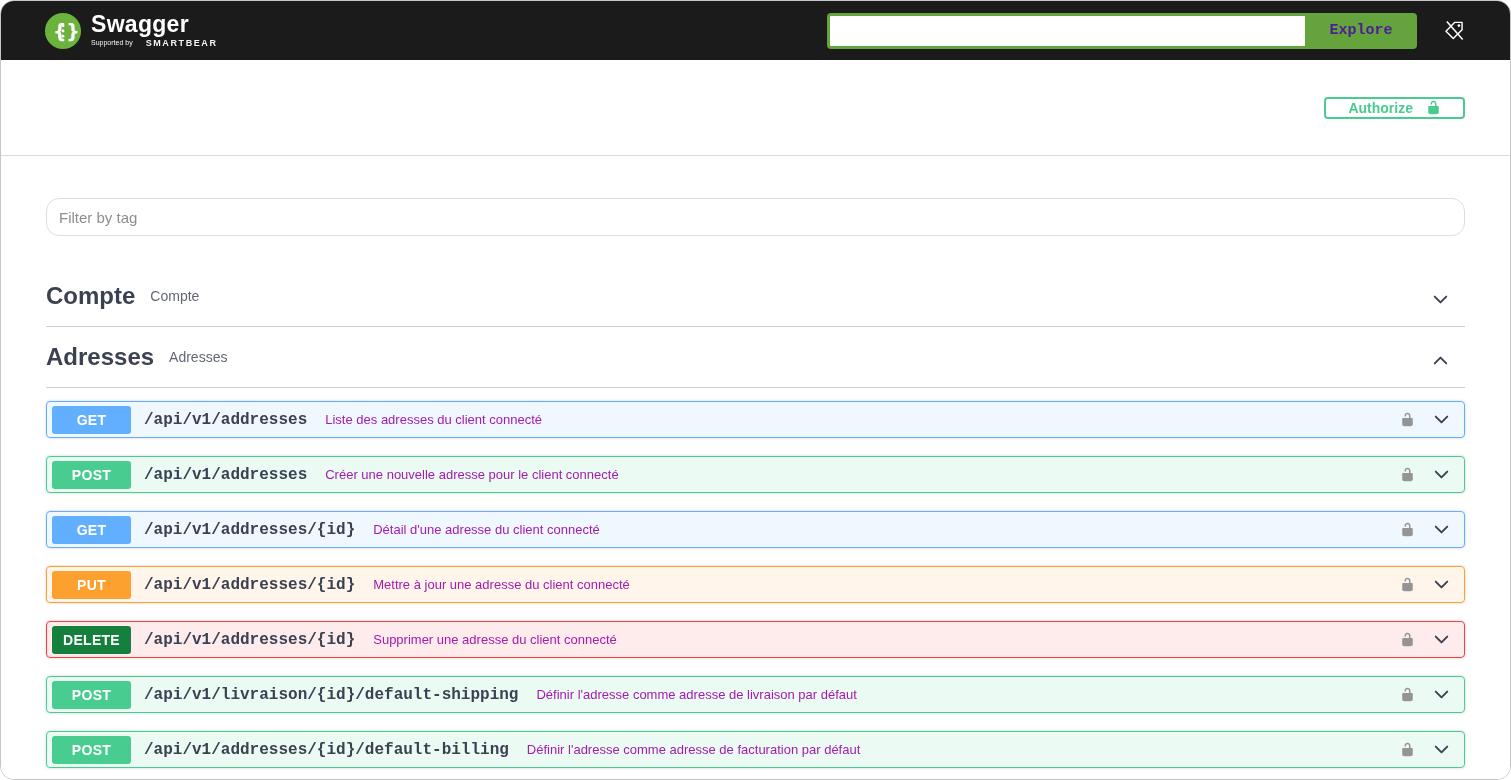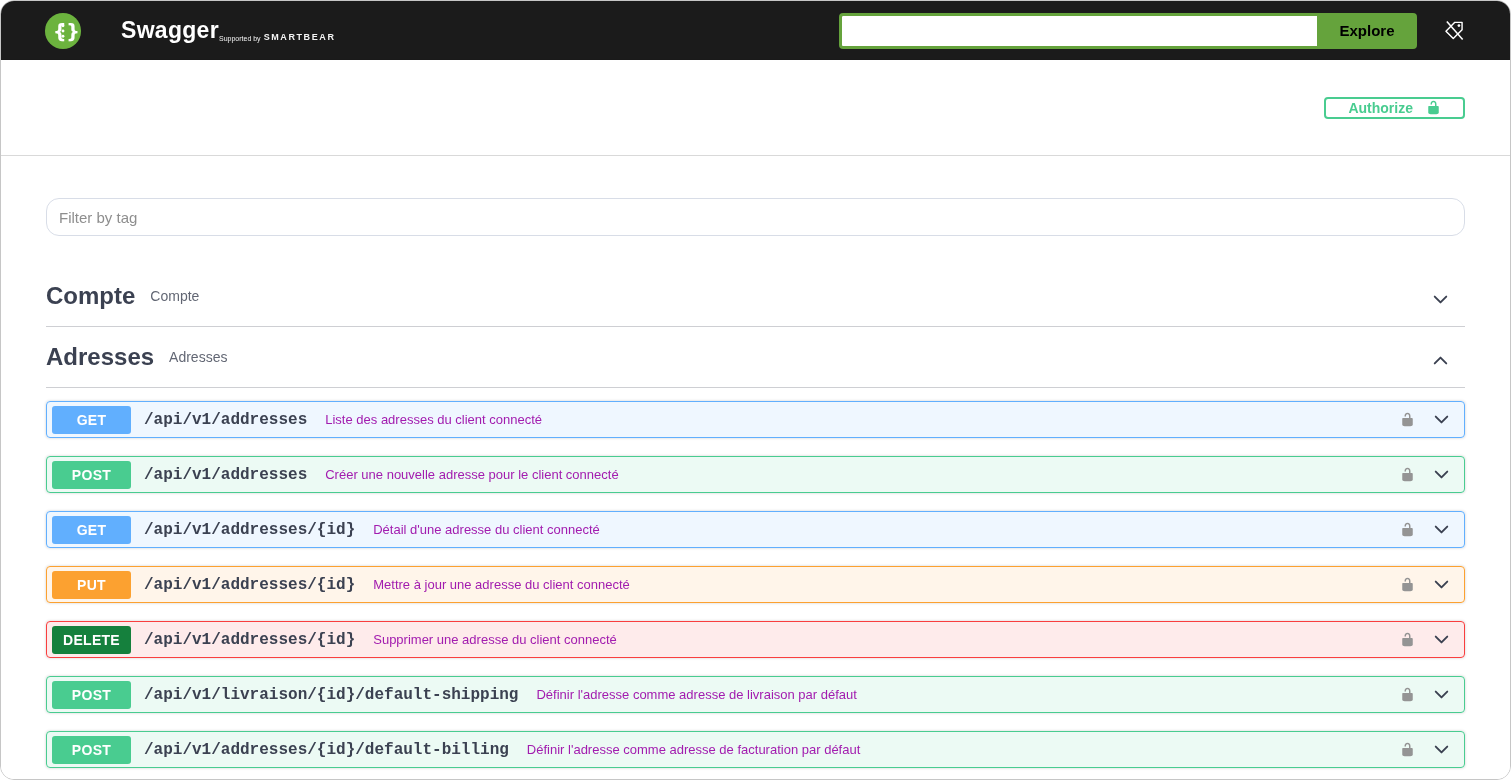--- a/index.html
+++ b/index.html
@@ -25,44 +25,44 @@
     flex: 0 0 59px;
     background: var(--topbar-bg, #1b1b1b);
     display: flex;
     align-items: center;
     justify-content: space-between;
     padding: 0 44px 0 43px;
   }
   .brand { display: flex; align-items: center; gap: 9px; }
   .logo-circle svg { display: block; }
   .logo-circle circle.bg { fill: var(--logo-green, #6cb33e); }
-  .brand-text { display: flex; flex-direction: row; line-height: 1; margin-left: 30px; }
+  .brand-text { display: flex; flex-direction: column; line-height: 1; }
   .brand-name { color: #fff; font-size: 23px; font-weight: 700; letter-spacing: .3px; }
-  .brand-sub { color: #fff; font-size: 7px; margin-top: 3px; display: flex; align-items: flex-end; gap: 3px; opacity: .95; }
+  .brand-sub { color: #fff; font-size: 7px; margin-top: 3px; display: flex; align-items: flex-start; gap: 13px; opacity: .95; }
   .brand-sub .sb-name { font-weight: 700; font-size: 9px; letter-spacing: 1.6px; }
   .topbar-right { display: flex; align-items: center; gap: 26px; }
   .download-url-wrapper { display: flex; }
   .url-input {
     width: 478px; height: 36px;
     border: 3px solid var(--explore-green, #65a33c);
     border-right: none;
     border-radius: 4px 0 0 4px;
     outline: none;
     padding: 0 10px;
     font-size: 15px;
     font-family: inherit;
     background: #fff;
   }
   .explore-btn {
-    width: 100px; height: 36px;
+    width: 112px; height: 36px;
     background: var(--explore-green, #65a33c);
-    color: #000000;
+    color: #4c1d95;
     font-weight: 700;
     font-size: 15px;
-    font-family: Liberation Sans, sans-serif;
+    font-family: Liberation Mono, monospace;
     border: none;
     border-radius: 0 4px 4px 0;
     cursor: pointer;
   }
   .tag-off { display: block; cursor: pointer; }
   .tag-off svg { display: block; }
 
   
   .scheme-bar {
     flex: 0 0 96px;

